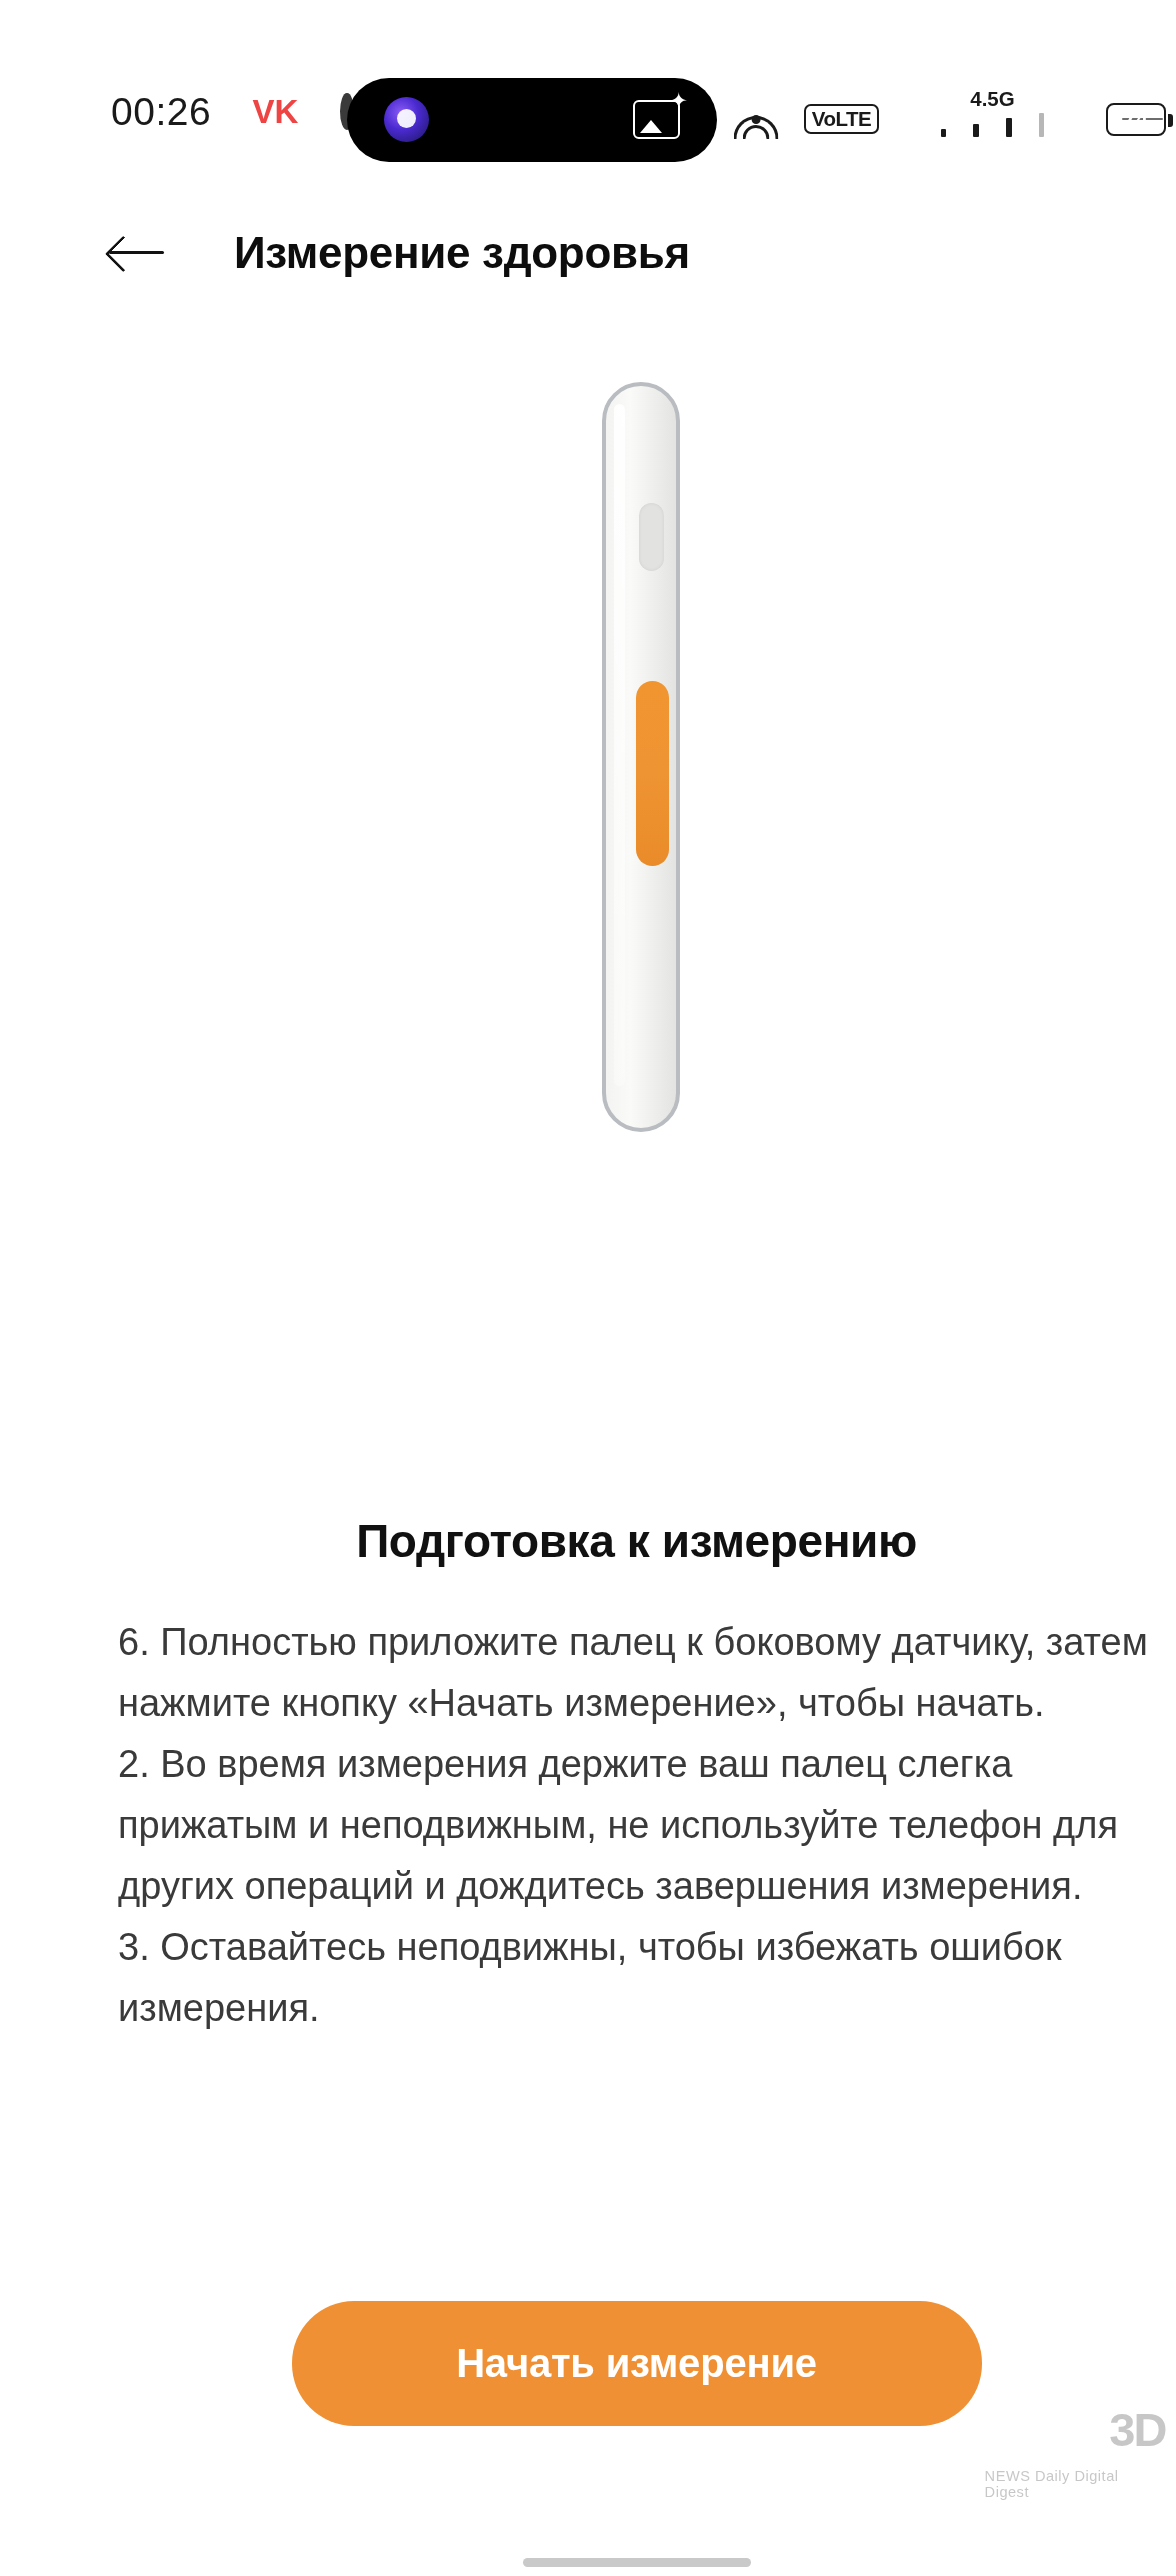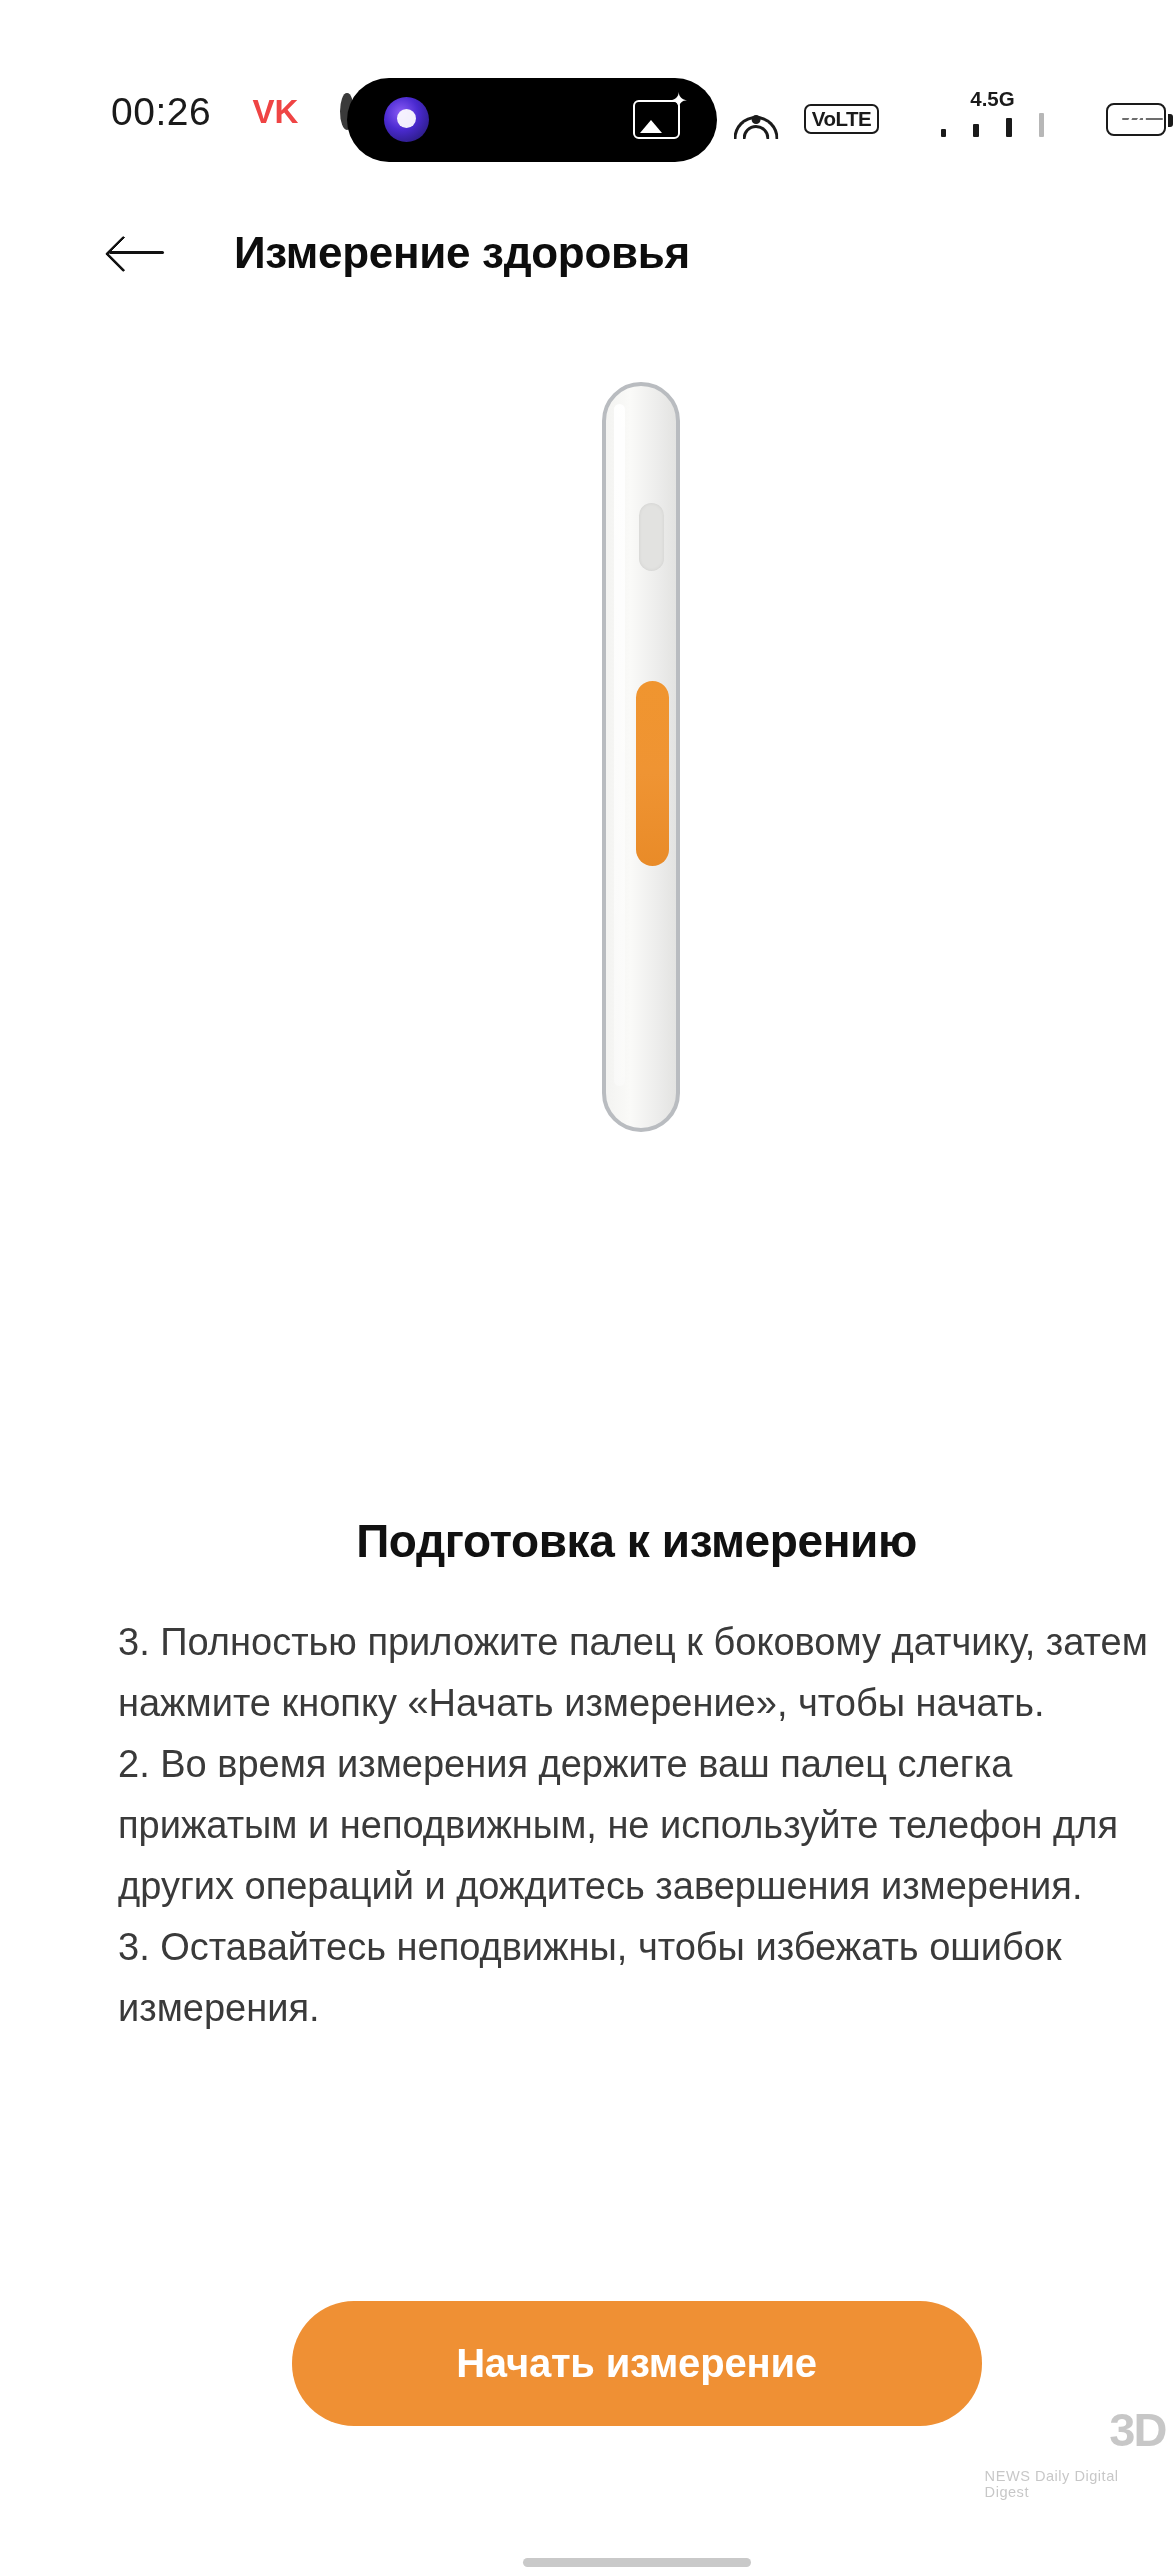--- a/index.html
+++ b/index.html
@@ -447,21 +447,21 @@
     <div class="phone-edge">
       <div class="btn-small"></div>
       <div class="btn-sensor"></div>
     </div>
   </div>
   <div class="edge-sliver"></div>
 
   <div class="section-title">Подготовка к измерению</div>
 
   <div class="instructions">
-    <p>3. Полностью приложите палец к боковому датчику, затем нажмите кнопку «Начать измерение», чтобы начать.</p>
+    <p>6. Полностью приложите палец к боковому датчику, затем нажмите кнопку «Начать измерение», чтобы начать.</p>
     <p>2. Во время измерения держите ваш палец слегка прижатым и неподвижным, не используйте телефон для других операций и дождитесь завершения измерения.</p>
     <p>3. Оставайтесь неподвижны, чтобы избежать ошибок измерения.</p>
   </div>
 
   <div class="cta-wrap">
     <button class="cta-button">Начать измерение</button>
   </div>
 
   <div class="watermark">
     <span class="wm-main">3D</span>

